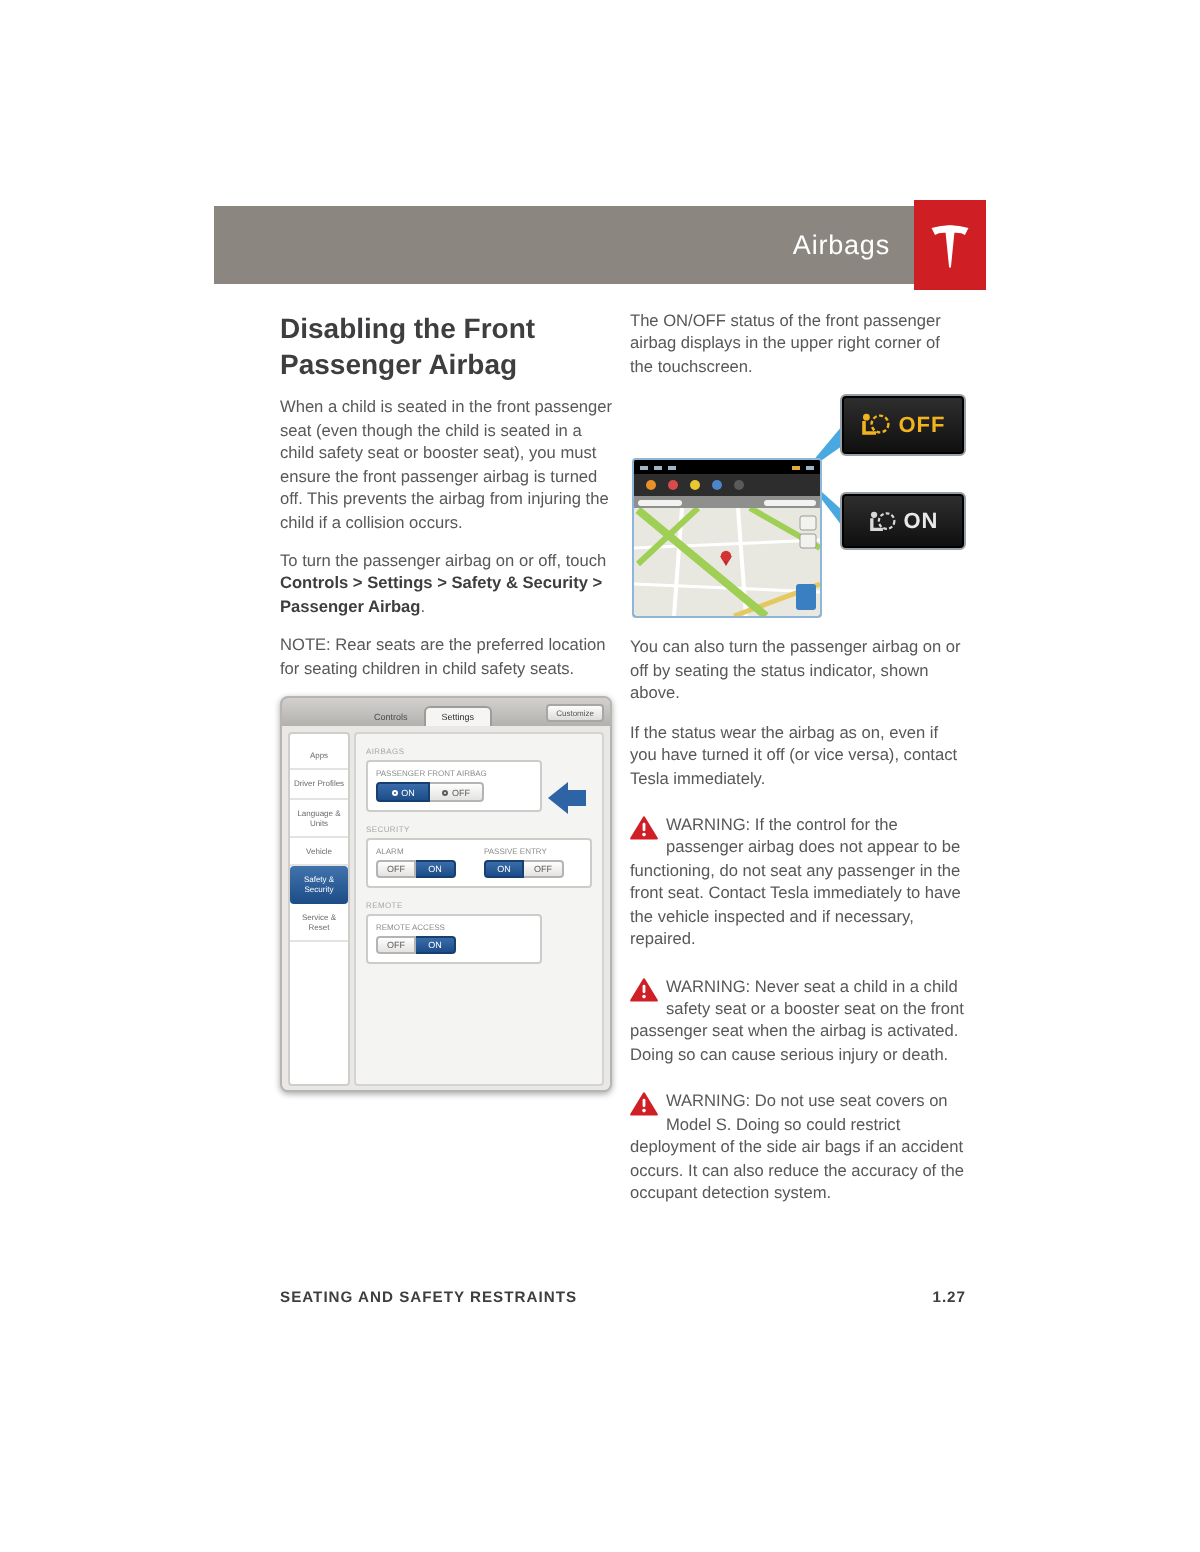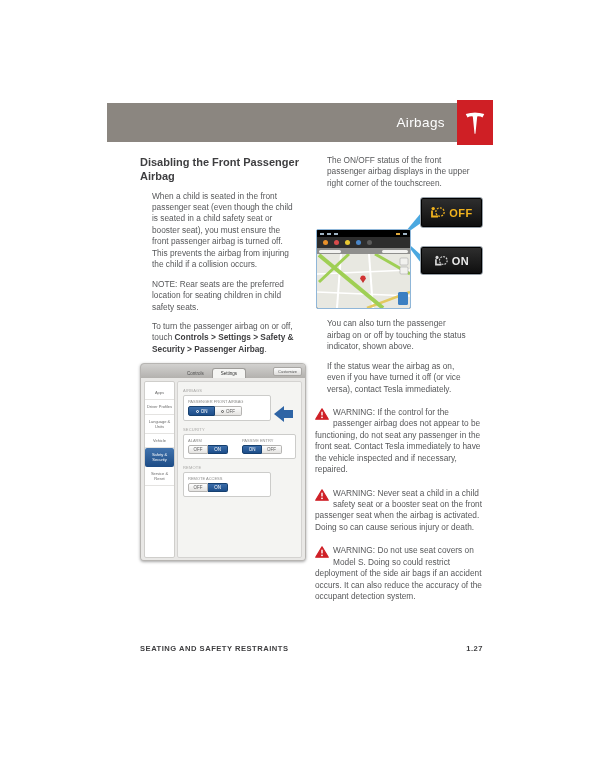--- a/index.html
+++ b/index.html
@@ -15,22 +15,22 @@
   }
   .header-title { color:#ffffff; font-size:13.5px; letter-spacing:.4px; padding-right:12px; }
   .logo-box {
     position:absolute; left:457px; top:100px; width:36px; height:45px;
     background:#cf1f25; display:flex; align-items:center; justify-content:center;
   }
   
   .col { position:absolute; top:155px; width:168px; }
   .col-left { left:140px; }
   .col-right { left:315px; }
-  h2 { font-size:11px; font-weight:bold; color:#3e3e40; line-height:1.3; margin:0 0 7px; }
-  p  { font-size:8.3px; line-height:1.38; margin:0 12px 8px; }
+  h2 { font-size:14px; font-weight:bold; color:#3e3e40; line-height:1.3; margin:0 0 7px; }
+  p  { font-size:8.3px; line-height:1.38; margin:0 0 8px; }
   .bold-path { font-weight:bold; color:#3e3e40; }
   
   .warning { font-size:8.3px; line-height:1.38; margin:12px 0 7px; overflow:visible; }
   .warn-icon { float:left; margin:1px 4px 1px 0; }
   
   .footer {
     position:absolute; left:140px; top:644px; width:343px;
     display:flex; justify-content:space-between;
     font-size:7.6px; font-weight:bold; letter-spacing:.5px; color:#3e3e40;
   }
@@ -115,22 +115,22 @@
   <div class="logo-box">
     <svg width="22" height="26" viewBox="0 0 100 110">
       <path fill="#ffffff" d="M8 14 Q50 2 92 14 L84 30 Q76 24 60 25 L52 104 L48 104 L40 25 Q24 24 16 30 Z"></path>
       <path fill="#ffffff" d="M35 10 Q50 7 65 10 L63 18 Q50 15 37 18 Z"></path>
     </svg>
   </div>
 
   <div class="col col-left">
     <h2>Disabling the Front Passenger Airbag</h2>
     <p>When a child is seated in the front passenger seat (even though the child is seated in a child safety seat or booster seat), you must ensure the front passenger airbag is turned off. This prevents the airbag from injuring the child if a collision occurs.</p>
+    <p><span>To turn the passenger airbag on or off, touch </span><span class="bold-path">Controls &gt; Settings &gt; Safety &amp; Security &gt; Passenger Airbag</span><span>.</span></p>
     <p>NOTE: Rear seats are the preferred location for seating children in child safety seats.</p>
-    <p><span>To turn the passenger airbag on or off, touch </span><span class="bold-path">Controls &gt; Settings &gt; Safety &amp; Security &gt; Passenger Airbag</span><span>.</span></p>
 
     <div class="shot">
       <div class="shot-corner-ico"></div>
       <div class="tabbar">
         <span class="tab ctl">Controls</span>
         <span class="tab active">Settings</span>
         <span class="tab-btn">Customize</span>
       </div>
       <div class="shot-body">
         <div class="side">
@@ -264,21 +264,21 @@
           <line x1="58" y1="0" x2="93" y2="20" stroke="#9fcf54" stroke-width="3"></line>
           <rect x="83" y="4" width="8" height="7" rx="1" fill="#f2f2ef" stroke="#9a9a98" stroke-width="0.5"></rect>
           <rect x="83" y="13" width="8" height="7" rx="1" fill="#f2f2ef" stroke="#9a9a98" stroke-width="0.5"></rect>
           <rect x="81" y="38" width="10" height="13" rx="1.5" fill="#3a7fc2"></rect>
           <path d="M46 24 l3 5 l-6 0 z" fill="#c02b2b" transform="rotate(180 46 26.5)"></path>
           <circle cx="46" cy="24" r="2.6" fill="#d23434"></circle>
         </svg>
       </div>
     </div>
 
-    <p>You can also turn the passenger airbag on or off by touching the status indicator, shown above.</p>
+    <p>You can also turn the passenger airbag on or off by seating the status indicator, shown above.</p>
     <p>If the status wear the airbag as on, even if you have turned it off (or vice versa), contact Tesla immediately.</p>
 
     <div class="warning">
       <svg class="warn-icon" width="14" height="12" viewBox="0 0 14 12">
         <path d="M7 0.8 L13.3 11.2 L0.7 11.2 Z" fill="#cf2027" stroke="#cf2027" stroke-width="1.2" stroke-linejoin="round"></path>
         <rect x="6.3" y="3.4" width="1.4" height="4.2" rx="0.7" fill="#ffffff"></rect>
         <circle cx="7" cy="9.3" r="0.9" fill="#ffffff"></circle>
       </svg>
       <span>WARNING: If the control for the passenger airbag does not appear to be functioning, do not seat any passenger in the front seat. Contact Tesla immediately to have the vehicle inspected and if necessary, repaired.</span>
       <div class="clear"></div>

